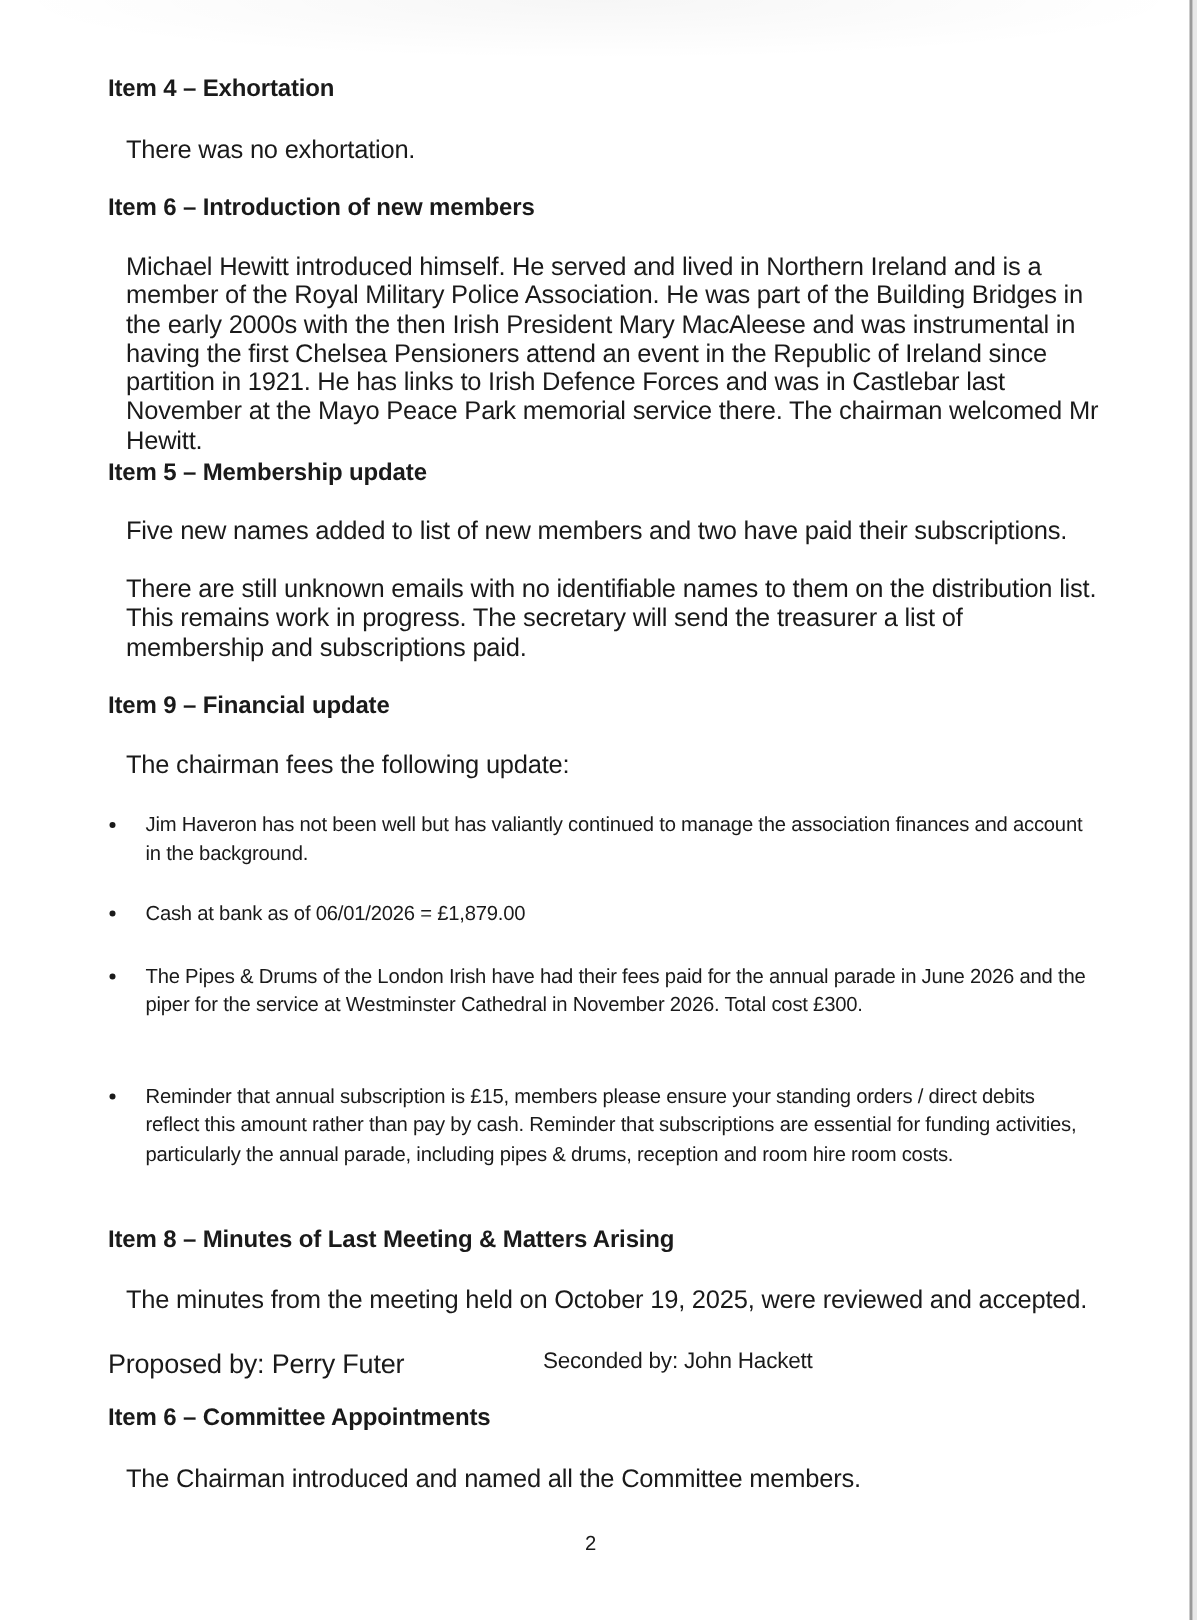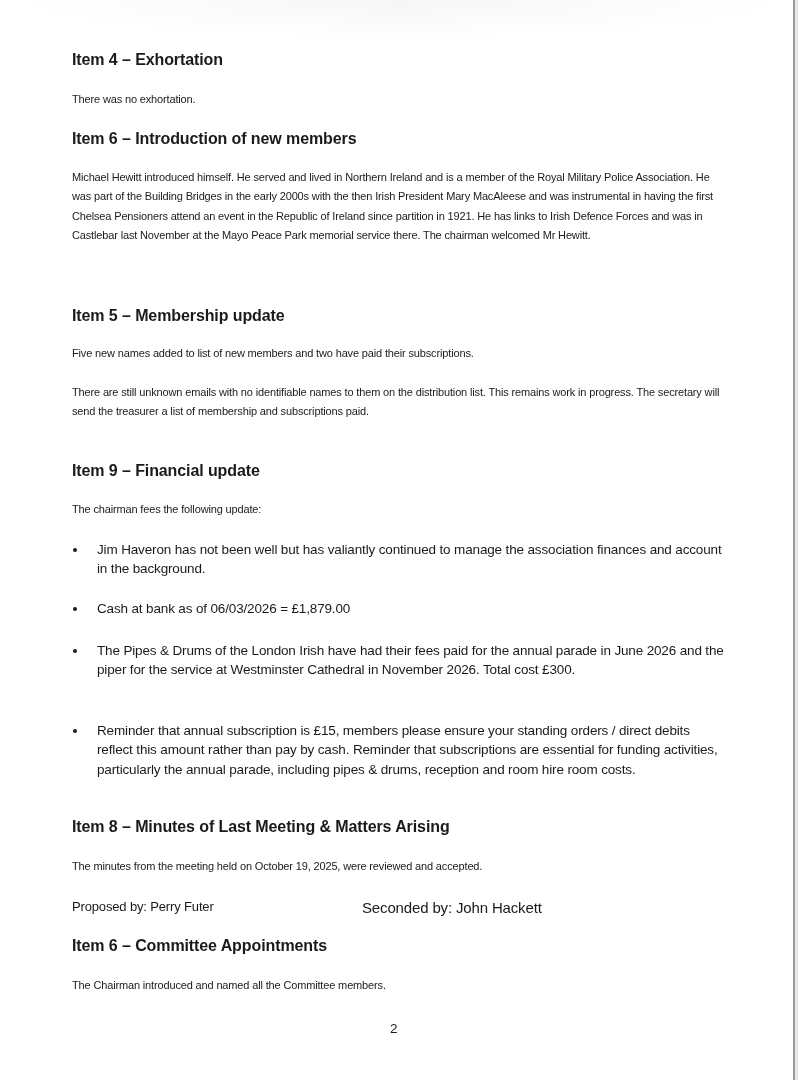--- a/index.html
+++ b/index.html
@@ -43,23 +43,23 @@
   .heading {
     position: absolute;
     left: 0;
     font-size: 16px;
     font-weight: bold;
     letter-spacing: -0.1px;
     white-space: nowrap;
   }
   .para {
     position: absolute;
-    left: 0;
+    left: 12px;
     width: 650px;
-    font-size: 11px;
+    font-size: 17px;
     line-height: 19.3px;
     letter-spacing: -0.15px;
   }
   .bullet {
     position: absolute;
     left: 0;
     width: 650px;
     font-size: 13.5px;
     line-height: 19.3px;
     letter-spacing: -0.15px;
@@ -82,21 +82,21 @@
   }
   .bullet .btext {
     position: absolute;
     left: 25px;
     top: 0;
     width: 630px;
   }
   .sig-left {
     position: absolute;
     left: 0;
-    font-size: 13px;
+    font-size: 18px;
     letter-spacing: -0.15px;
     white-space: nowrap;
   }
   .sig-right {
     position: absolute;
     left: 290px;
     font-size: 15px;
     letter-spacing: -0.15px;
     white-space: nowrap;
   }
@@ -127,21 +127,21 @@
 
   <div class="heading" style="top:462px">Item 9 – Financial update</div>
   <div class="para" style="top:500px">The chairman fees the following update:</div>
 
   <div class="bullet" style="top:540px">
     <span class="dot"></span>
     <span class="btext">Jim Haveron has not been well but has valiantly continued to manage the association finances and account in the background.</span>
   </div>
   <div class="bullet" style="top:599px">
     <span class="dot"></span>
-    <span class="btext">Cash at bank as of 06/03/2026 = £1,879.00</span>
+    <span class="btext">Cash at bank as of 06/01/2026 = £1,879.00</span>
   </div>
   <div class="bullet" style="top:641px">
     <span class="dot"></span>
     <span class="btext">The Pipes &amp; Drums of the London Irish have had their fees paid for the annual parade in June 2026 and the piper for the service at Westminster Cathedral in November 2026. Total cost £300.</span>
   </div>
   <div class="bullet" style="top:721px">
     <span class="dot"></span>
     <span class="btext">Reminder that annual subscription is £15, members please ensure your standing orders / direct debits reflect this amount rather than pay by cash.  Reminder that subscriptions are essential for funding activities, particularly the annual parade, including pipes &amp; drums, reception and room hire room costs.</span>
   </div>
 

